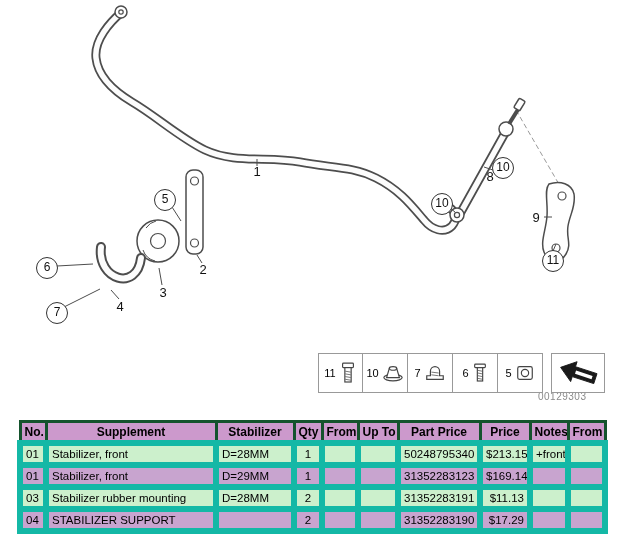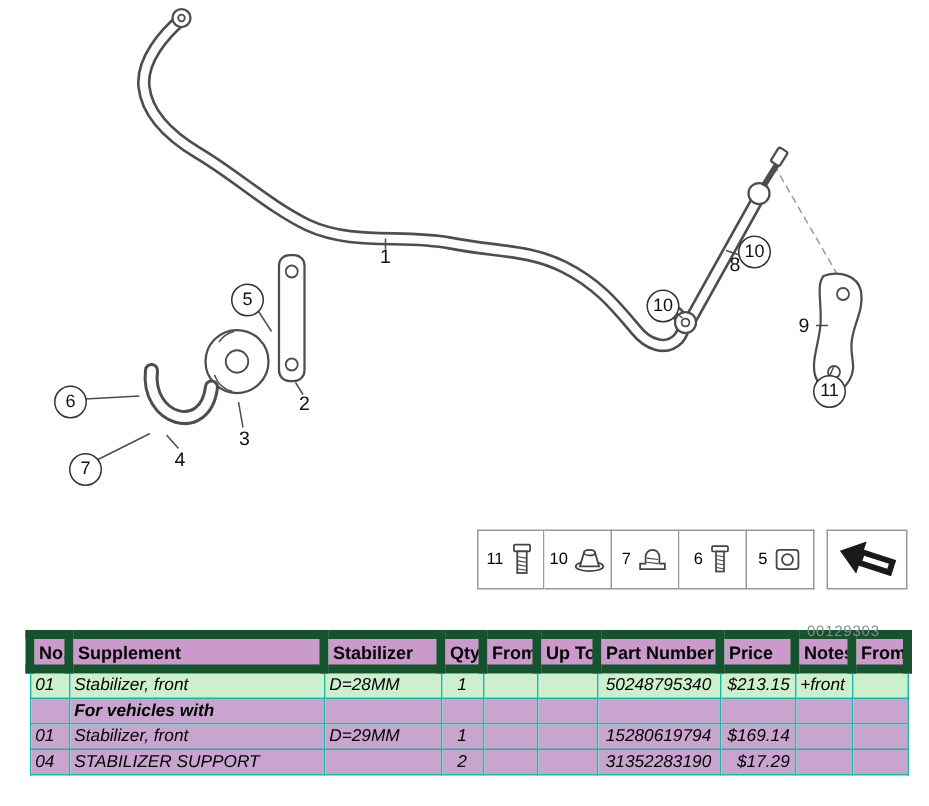--- a/index.html
+++ b/index.html
@@ -29,28 +29,28 @@
   .legend{position:absolute;left:318px;top:353px;display:flex;align-items:stretch;z-index:2;}
   .legend-cell{width:45px;height:40px;border:1px solid #999;border-left:none;background:#fff;
                display:flex;align-items:center;justify-content:center;gap:3px;box-sizing:border-box;}
   .legend-cell:first-child{border-left:1px solid #999;}
   .legend-num{font-size:11px;}
   .li{fill:#fff;stroke:#444;stroke-width:1.3;}
   .lihatch{stroke:#444;stroke-width:0.8;fill:none;}
   .legend-arrow{width:54px;height:40px;border:1px solid #999;margin-left:8px;background:#fff;
                 display:flex;align-items:center;justify-content:center;box-sizing:border-box;}
   .legend-arrow svg{transform:rotate(18deg);}
-  .diagram-code{position:absolute;left:538px;top:416px;font-size:10px;color:#8a8a8a;letter-spacing:0.5px;}
+  .diagram-code{position:absolute;left:538px;top:391px;font-size:10px;color:#8a8a8a;letter-spacing:0.5px;}
 
   
   table.parts{border-collapse:collapse;margin:2px 0 0 17px;width:585px;table-layout:fixed;
               font-size:11.5px;}
-  table.parts th{background:#cc99cc;font-weight:bold;text-align:left;font-size:12px;
-                 border:6px solid #14532d;padding:1px 3px;height:15px;overflow:hidden;white-space:nowrap;}
-  table.parts td{border:1px solid #14b8a6;padding:1px 3px;height:14px;overflow:hidden;white-space:nowrap;font-style:italic;}
+  table.parts th{background:#cc99cc;font-weight:bold;text-align:center;font-size:12px;
+                 border:3px solid #14532d;padding:1px 3px;height:15px;overflow:hidden;white-space:nowrap;}
+  table.parts td{border:6px solid #14b8a6;padding:1px 3px;height:14px;overflow:hidden;white-space:nowrap;}
   tr.r-green td{background:#ccf0cc;}
   tr.r-purple td{background:#c8a4cf;}
   tr.r-white td{background:#ffffff;}
   td.c-qty,td.c-part{text-align:center;}
   td.c-price{text-align:right;}
   tr.note-row td.c-desc{font-weight:bold;}
 </style>
 </head>
 <body>
 
@@ -181,60 +181,60 @@
       <col style="width:37px">
     </colgroup>
     <thead>
       <tr>
         <th>No.</th>
         <th>Supplement</th>
         <th>Stabilizer</th>
         <th>Qty</th>
         <th>From</th>
         <th>Up To</th>
-        <th>Part Number</th>
+        <th>Part Price</th>
         <th>Price</th>
         <th>Notes</th>
         <th>From</th>
       </tr>
     </thead>
     <tbody>
       <tr class="r-green">
         <td class="c-no">01</td>
         <td class="c-desc">Stabilizer, front</td>
         <td class="c-sup">D=28MM</td>
         <td class="c-qty">1</td>
         <td class="c-from"></td>
         <td class="c-upto"></td>
         <td class="c-part">50248795340</td>
         <td class="c-price">$213.15</td>
         <td class="c-notes">+front</td>
         <td class="c-photo"></td>
       </tr>
-      <tr class="r-purple note-row">
-        <td class="c-no"></td>
-        <td class="c-desc">For vehicles with</td>
-        <td class="c-sup"></td>
-        <td class="c-qty"></td>
-        <td class="c-from"></td>
-        <td class="c-upto"></td>
-        <td class="c-part"></td>
-        <td class="c-price"></td>
-        <td class="c-notes"></td>
-        <td class="c-photo"></td>
-      </tr>
       <tr class="r-purple">
         <td class="c-no">01</td>
         <td class="c-desc">Stabilizer, front</td>
         <td class="c-sup">D=29MM</td>
         <td class="c-qty">1</td>
         <td class="c-from"></td>
         <td class="c-upto"></td>
-        <td class="c-part">15280619794</td>
+        <td class="c-part">31352283123</td>
         <td class="c-price">$169.14</td>
+        <td class="c-notes"></td>
+        <td class="c-photo"></td>
+      </tr>
+      <tr class="r-green">
+        <td class="c-no">03</td>
+        <td class="c-desc">Stabilizer rubber mounting</td>
+        <td class="c-sup">D=28MM</td>
+        <td class="c-qty">2</td>
+        <td class="c-from"></td>
+        <td class="c-upto"></td>
+        <td class="c-part">31352283191</td>
+        <td class="c-price">$11.13</td>
         <td class="c-notes"></td>
         <td class="c-photo"></td>
       </tr>
       <tr class="r-purple">
         <td class="c-no">04</td>
         <td class="c-desc">STABILIZER SUPPORT</td>
         <td class="c-sup"></td>
         <td class="c-qty">2</td>
         <td class="c-from"></td>
         <td class="c-upto"></td>

